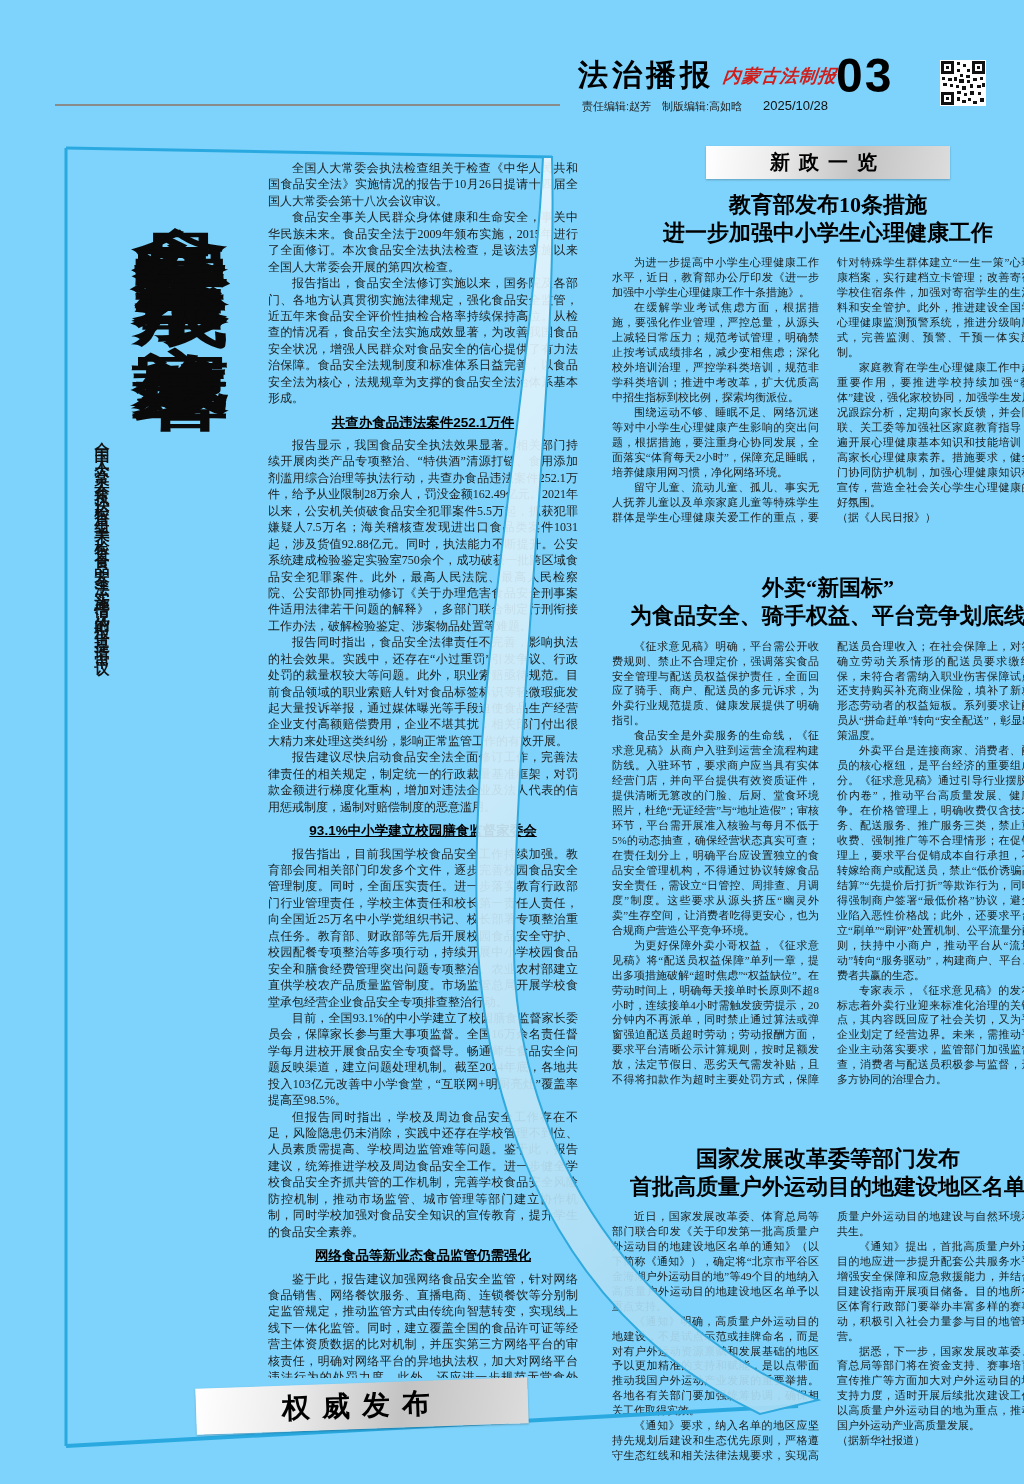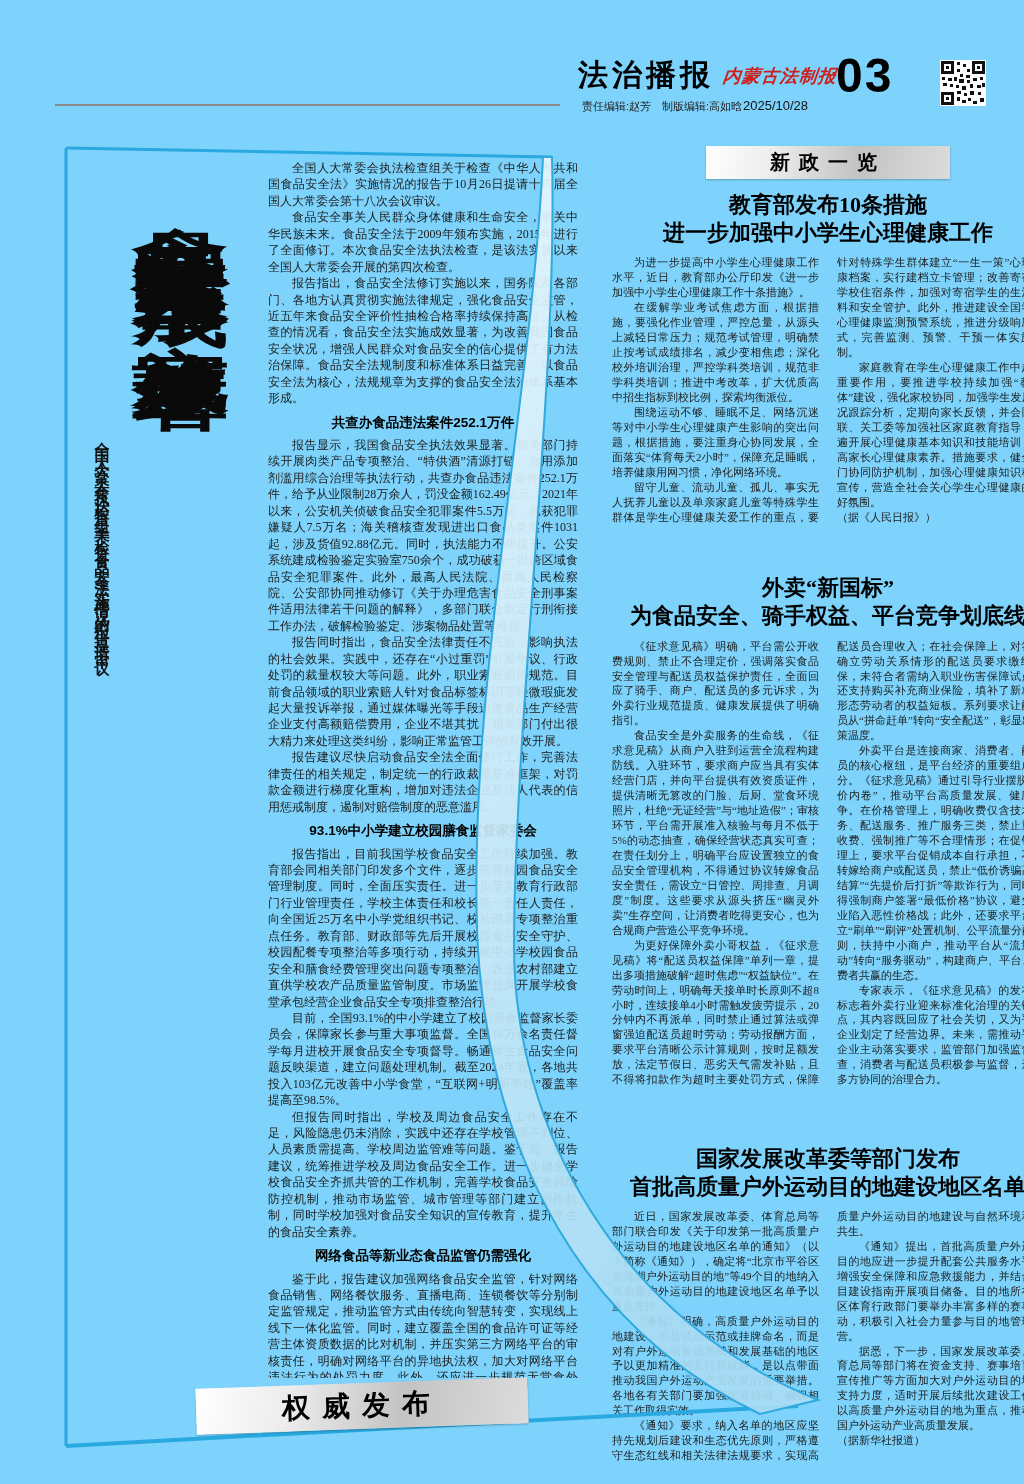--- a/index.html
+++ b/index.html
@@ -6,41 +6,41 @@
   #page{position:relative;width:1024px;height:1484px;margin:0 auto;background:#7dd3fc;
         font-family:"Liberation Serif","DejaVu Serif",serif;color:#1c1c1c;overflow:hidden;}
   
   .rule{position:absolute;left:55px;top:104px;width:505px;height:2px;background:#8a8a8a;}
   .mast-title{position:absolute;left:578px;top:55px;font-size:30px;font-weight:900;
               letter-spacing:4px;color:#000;font-family:"Liberation Serif",serif;}
   .mast-editors{position:absolute;left:582px;top:99px;font-size:11px;color:#222;
                 font-family:"Liberation Sans",sans-serif;}
   .mast-logo{position:absolute;left:723px;top:64px;font-size:18px;font-weight:900;
              font-style:italic;color:#ce1f1d;letter-spacing:1px;transform:skewX(-6deg);}
-  .mast-date{position:absolute;left:743px;top:98px;font-size:13px;color:#111;
+  .mast-date{position:absolute;left:763px;top:98px;font-size:13px;color:#111;
              font-family:"Liberation Sans",sans-serif;}
   .mast-page{position:absolute;left:836px;top:48px;font-size:48px;font-weight:900;
              font-family:"Liberation Sans",sans-serif;color:#000;letter-spacing:2px;}
   .qr{position:absolute;left:940px;top:60px;}
   
   #decor{position:absolute;left:0;top:0;pointer-events:none;z-index:5;}
   
   .deck{position:absolute;left:92px;top:430px;height:730px;writing-mode:vertical-rl;
         font-size:15px;font-weight:700;letter-spacing:7px;color:#111;z-index:2;
         font-family:"Liberation Sans",sans-serif;}
   .big-title{position:absolute;left:116px;top:182px;height:1190px;writing-mode:vertical-rl;
              font-size:56px;font-weight:900;letter-spacing:6px;color:#0a0a0a;z-index:2;
              transform:scaleX(1.72);transform-origin:left top;white-space:nowrap;
              font-family:"Liberation Serif",serif;}
   .big-title .t2{padding-top:46px;}
   .left-body{position:absolute;left:228px;top:160px;width:310px;height:1218px;overflow:hidden;
              font-size:12px;line-height:1.37;text-align:justify;z-index:1;margin-left:40px;}
   .left-body p.para{margin:0;text-indent:2em;}
   .left-body h3.sec-head{margin:7px 0 5px 0;font-size:13.5px;font-weight:900;text-align:center;
-             font-family:"Liberation Sans",sans-serif;color:#000;}
+             font-family:"Liberation Sans",sans-serif;color:#000;text-decoration:underline;}
   p.attribution{margin:0;text-indent:0;}
   
   .banner{display:flex;align-items:center;justify-content:center;color:#000;font-weight:900;
           background:linear-gradient(100deg,#ffffff 0%,#ececec 28%,#c3c3c3 62%,#dcdcdc 100%);
           box-shadow:0 1px 2px rgba(0,0,0,0.25);font-family:"Liberation Serif",serif;}
   .banner.authority{position:absolute;left:196px;top:1383px;width:332px;height:46px;
           font-size:28px;letter-spacing:12px;transform:rotate(-2deg);z-index:6;}
   .banner.news{width:244px;height:33px;margin:0 auto;font-size:20px;letter-spacing:9px;}
   
   .right-col{position:absolute;left:612px;top:146px;width:432px;z-index:1;}

